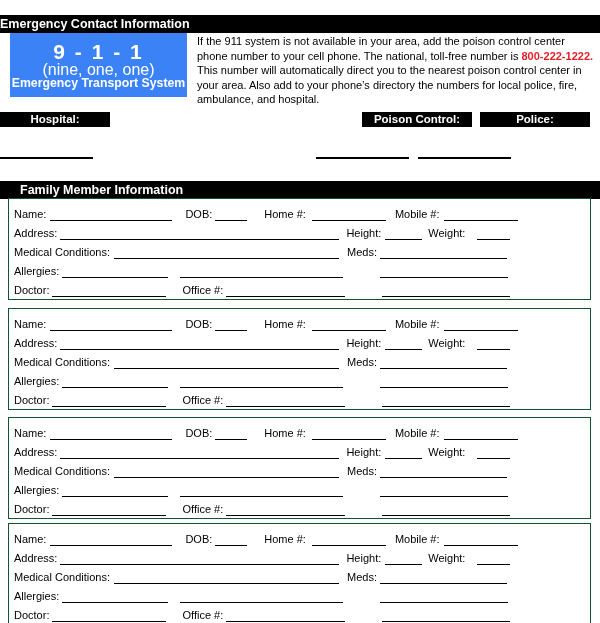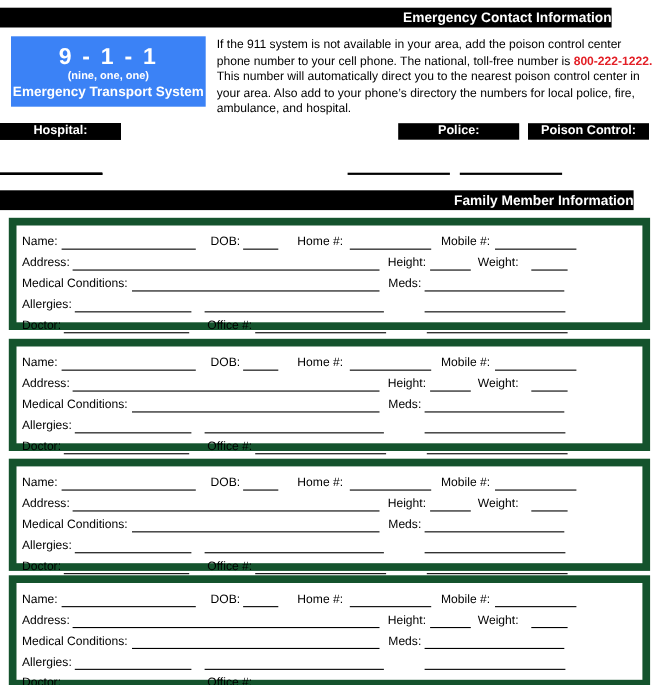--- a/index.html
+++ b/index.html
@@ -1,49 +1,49 @@
 <!DOCTYPE html>
 <html><head>
 <meta charset="utf-8">
 <style>
   html,body{margin:0;padding:0;}
   #page{position:relative;width:600px;height:623px;background:#fff;overflow:hidden;
         font-family:"Liberation Sans",sans-serif;color:#000;}
 
   
-  .bar{position:absolute;left:0;width:556px;height:18px;color:#fff;
-       font-weight:bold;font-size:12.5px;text-align:right;line-height:18px;}
+  .bar{position:absolute;left:0;width:600px;height:18px;color:#fff;
+       font-weight:bold;font-size:12.5px;text-align:left;line-height:18px;margin-top:8px;}
   #header-bar{top:7px;}
   #family-bar{top:173px;padding-left:20px;}
 
   
   #red-box{position:absolute;left:10px;top:33px;width:177px;height:64px;color:#fff;
            text-align:center;display:flex;flex-direction:column;justify-content:center;}
   #red-box .l1{font-size:21px;font-weight:bold;letter-spacing:2px;line-height:23px;}
-  #red-box .l2{font-size:10px;font-weight:bold;line-height:13px;}
+  #red-box .l2{font-size:16px;font-weight:normal;line-height:13px;}
   #red-box .l3{font-size:12.3px;font-weight:bold;line-height:14px;}
 
   
   #intro{position:absolute;left:197px;top:34px;width:400px;font-size:11px;line-height:14.6px;}
   #intro .phone{font-weight:bold;}
 
   
   .contact-label{position:absolute;top:112px;width:110px;height:15px;background:#000;color:#fff;
                  font-weight:bold;font-size:11.5px;text-align:center;line-height:15px;}
   .contact-label:nth-of-type(1){left:8px;}  .contact-label:nth-of-type(2){left:126px;}
   .contact-label:nth-of-type(3){left:244px;}.contact-label:nth-of-type(4){left:362px;}
   .contact-label:nth-of-type(5){left:480px;}
   .contact-line{position:absolute;top:147px;width:93px;height:10px;border-bottom:2px solid #000;}
   .contact-line:nth-of-type(6){left:10px;}  .contact-line:nth-of-type(7){left:112px;}
   .contact-line:nth-of-type(8){left:214px;} .contact-line:nth-of-type(9){left:316px;}
   .contact-line:nth-of-type(10){left:418px;}
 
   
   .fm-block{position:absolute;left:8px;width:583px;height:102px;background:#fff;
-            border:7px solid #14532d;box-sizing:border-box;text-align:right;}
+            border:1px solid #14532d;box-sizing:border-box;text-align:right;}
   .fm-row{position:absolute;left:5px;right:8px;height:14px;display:flex;align-items:flex-end;
           font-size:11px;white-space:nowrap;}
   .r1{top:8px;} .r2{top:27px;} .r3{top:46px;} .r4{top:65px;} .r5{top:84px;}
   .lbl{line-height:14px;}
   .line{border-bottom:1.3px solid #000;height:11px;flex:0 0 auto;}
 
   
   .name-line{margin-left:4px;width:122px;} .dob-l{margin-left:13px;}
   .dob-line{margin-left:3px;width:32px;}   .home-l{margin-left:17px;margin-top:40px;}
   .home-line{margin-left:6px;width:74px;}  .mobile-l{margin-left:9px;}
@@ -72,22 +72,22 @@
   </div>
 
   <div id="red-box" style="background: #3b82f6;">
     <div class="l1">9 - 1 - 1</div>
     <div class="l2">(nine, one, one)</div>
     <div class="l3">Emergency Transport System</div>
   </div>
 
   <div id="intro"><span>If the 911 system is not available in your area, add the poison control center phone number to your cell phone. The national, toll-free number is </span><span class="phone" style="color: rgb(227, 31, 38);">800-222-1222.</span><span> This number will automatically direct you to the nearest poison control center in your area. Also add to your phone’s directory the numbers for local police, fire, ambulance, and hospital.</span></div>
 
+  <div class="contact-label">Poison Control:</div>
   <div class="contact-label">Police:</div>
-  <div class="contact-label">Poison Control:</div>
   <div class="contact-label">Fire:</div>
   <div class="contact-label">Ambulance:</div>
   <div class="contact-label">Hospital:</div>
 
   <div class="contact-line"></div>
   <div class="contact-line"></div>
   <div class="contact-line"></div>
   <div class="contact-line"></div>
   <div class="contact-line"></div>
 

